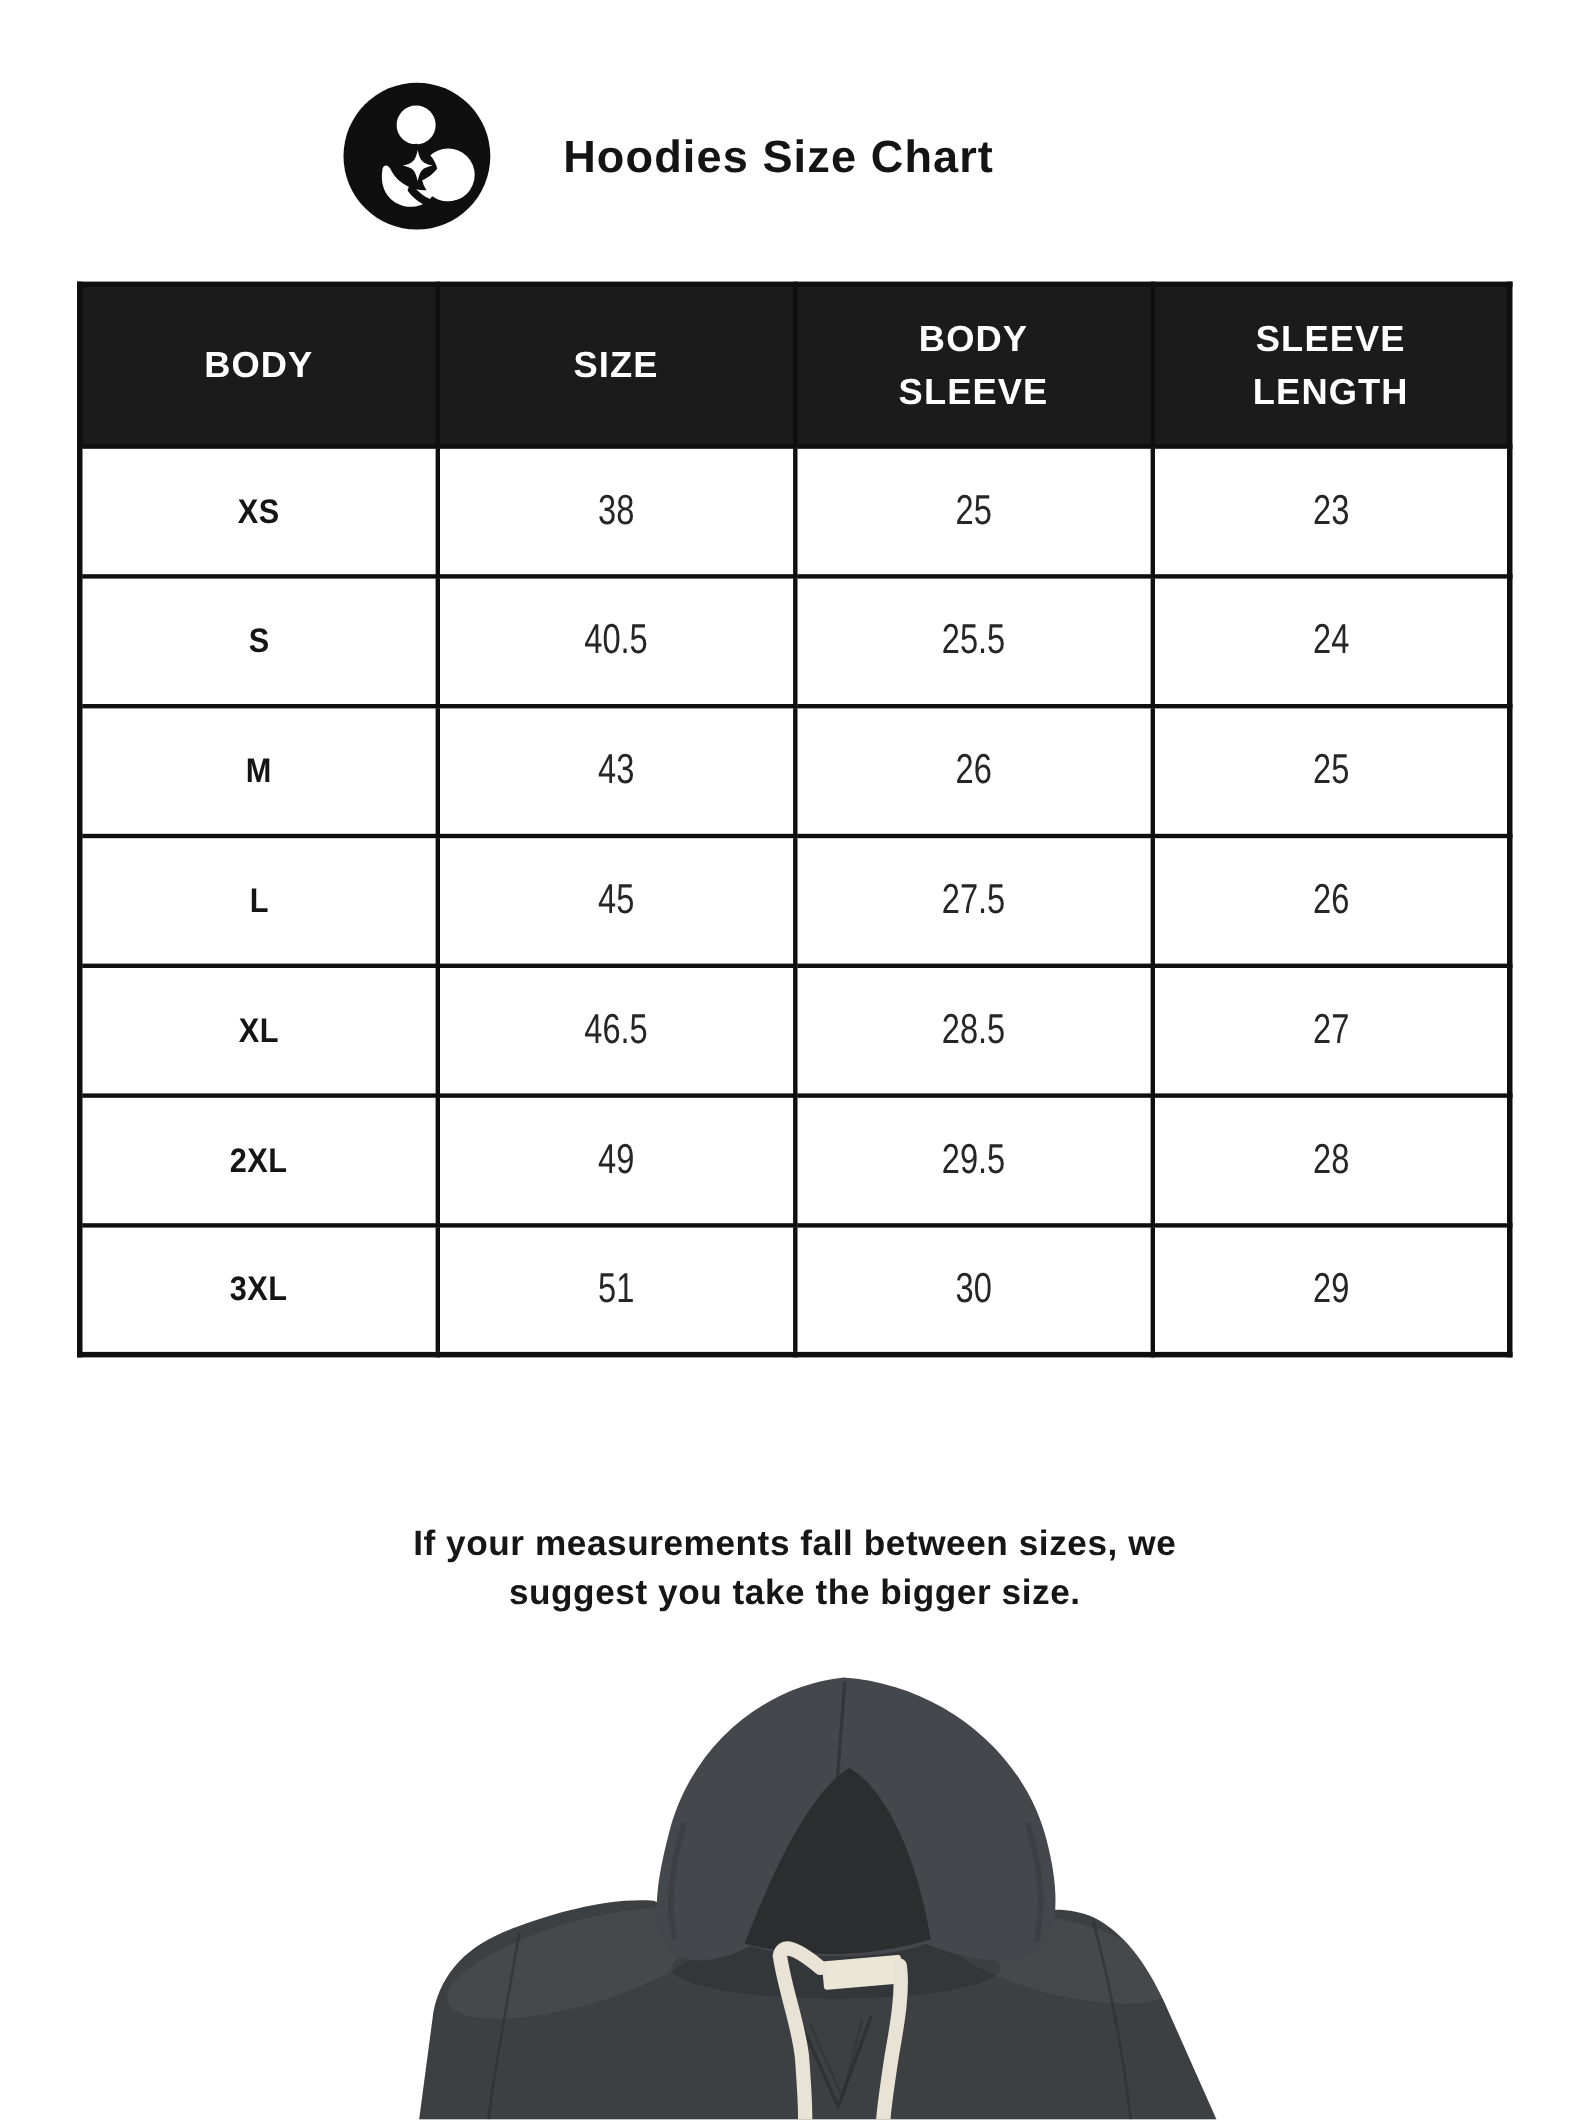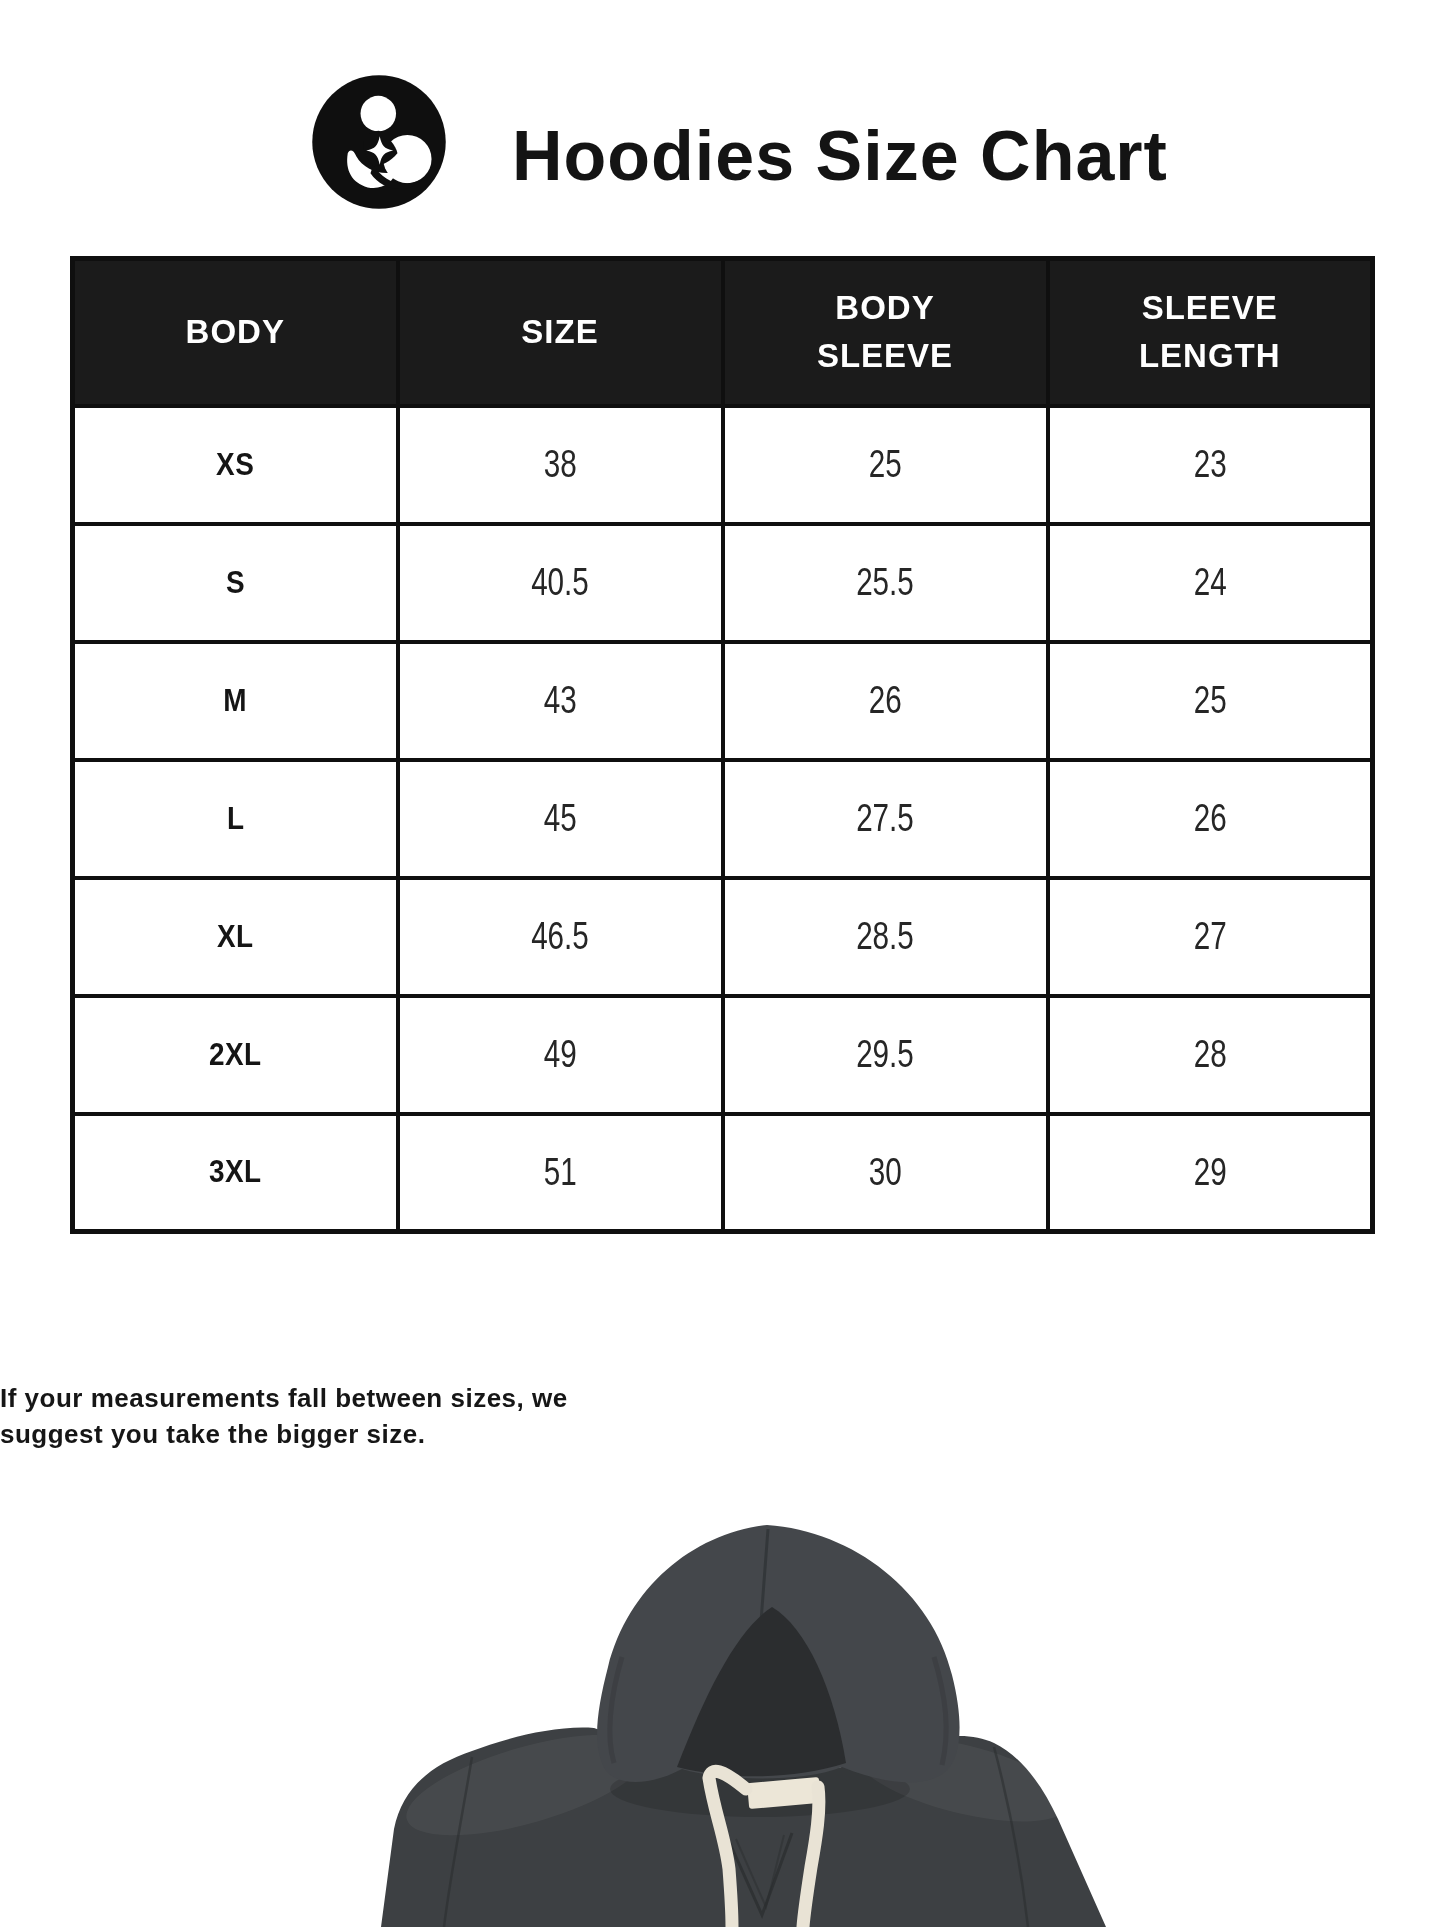--- a/index.html
+++ b/index.html
@@ -13,23 +13,23 @@
     font-family:"Liberation Sans", sans-serif;
     color:#1a1a1a;
   }
 
   
   .brand-logo {
     position:absolute; left:308px; top:69px;
     width:142px; height:146px;
   }
   .page-title {
-    position:absolute; left:512px; top:83px; height:146px;
+    position:absolute; left:512px; top:69px; height:146px;
     display:flex; align-items:center;
-    font-size:70px; font-weight:700; letter-spacing:1px; color:#141414;
+    font-size:41px; font-weight:700; letter-spacing:1px; color:#141414;
     white-space:nowrap;
   }
 
   
   .size-table {
     position:absolute; left:70px; top:256px; width:1305px;
     border-collapse:collapse; table-layout:fixed;
     border:5px solid #0f0f0f;
   }
   .size-table th, .size-table td {
@@ -50,21 +50,22 @@
     font-weight:700; font-size:31px; color:#151515; letter-spacing:.5px;
   }
   .cell-val {
     display:inline-block; transform:scaleX(.78);
     font-weight:400; font-size:38px; color:#262626;
   }
 
   
   .fit-note {
     position:absolute; left:0; right:0; top:1381px;
-    font-size:26px; font-weight:700; color:#161616;
+    text-align:center;
+    font-size:32px; font-weight:700; color:#161616;
     line-height:1.38; letter-spacing:.5px;
   }
   .fit-note span { display:block; }
 
   
   .hoodie-photo {
     position:absolute; left:322px; top:1517px;
     width:800px; height:410px;
   }
 </style>

